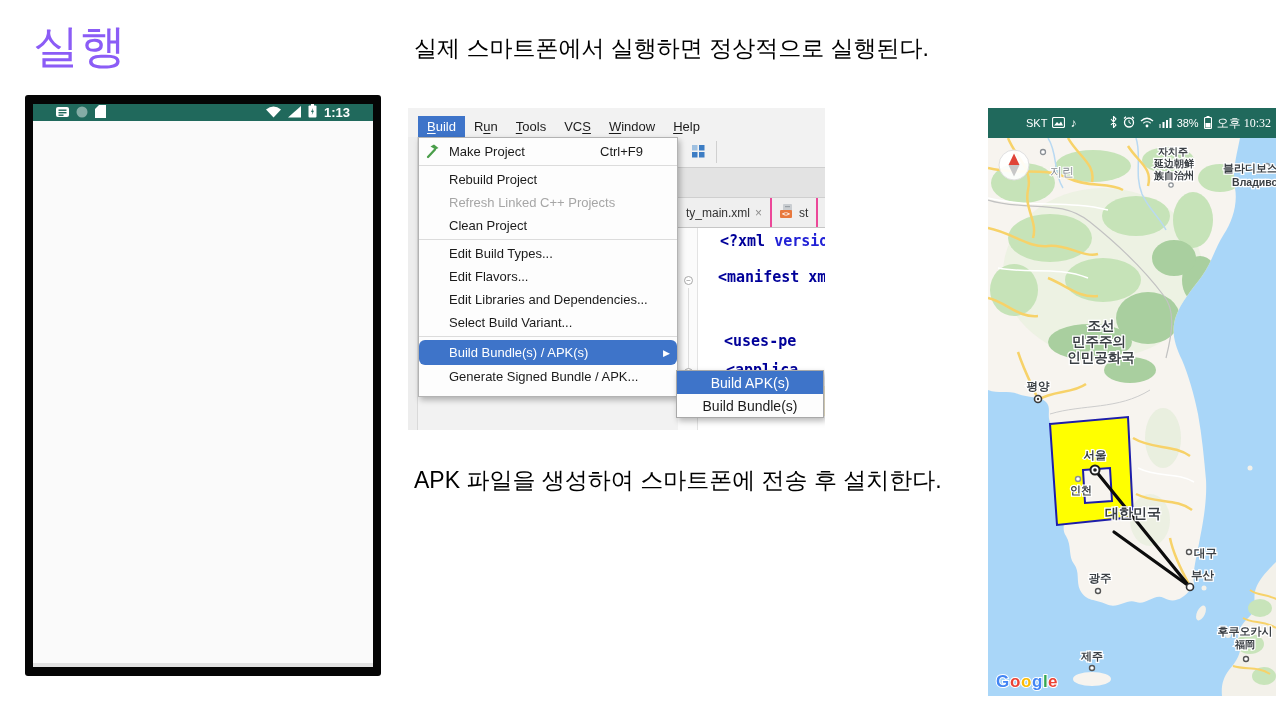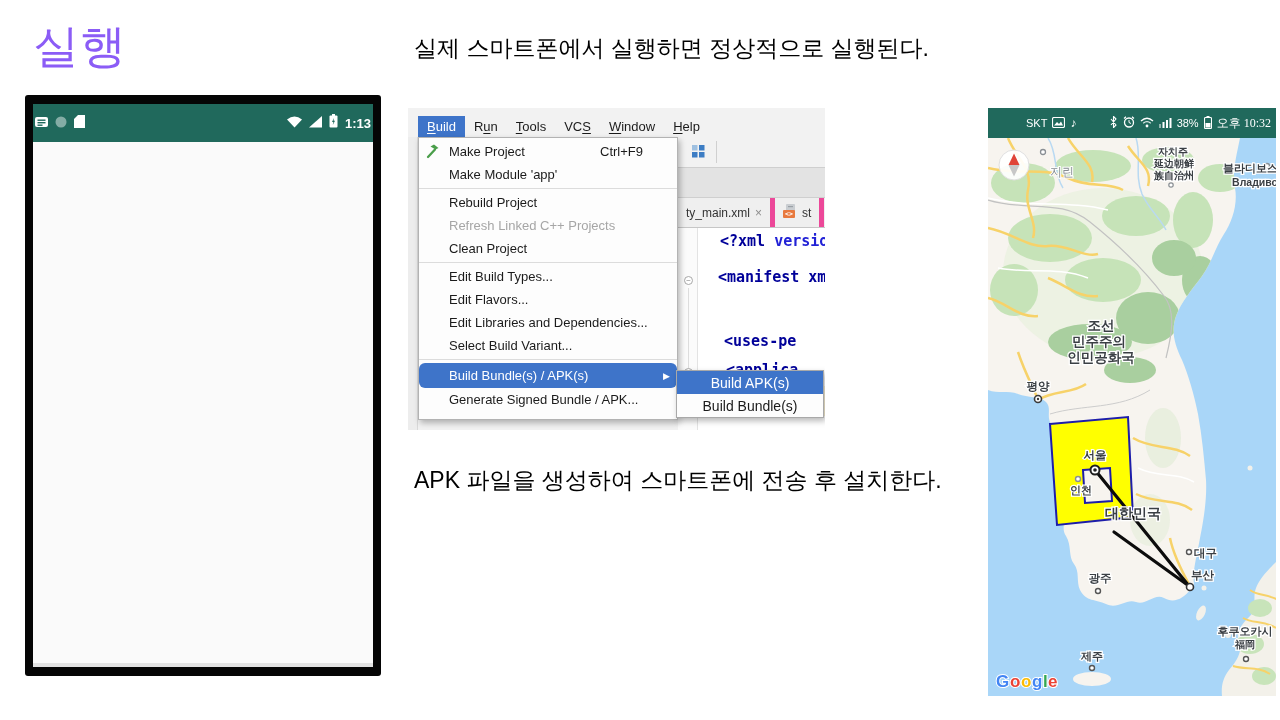--- a/index.html
+++ b/index.html
@@ -9,21 +9,21 @@
 
   
   .title    { position:absolute; left:33px;  top:16px;  font-size:46px; color:#8b5cf6; letter-spacing:1px; }
   .subtitle { position:absolute; left:414px; top:33px;  font-size:23px; color:#000; }
   .caption  { position:absolute; left:414px; top:465px; font-size:23px; color:#000; }
 
   
   .lphone { position:absolute; left:25px; top:95px; width:356px; height:581px;
             background:#050505; padding:9px 8px; border-radius:3px; }
   .lscreen { width:100%; height:100%; background:#fafafa; display:flex; flex-direction:column; overflow:hidden; }
-  .lstatus { height:38px; background:#20695c; display:flex; align-items:center; padding:0 2px; gap:7px; flex:none;justify-content:flex-end; }
+  .lstatus { height:17px; background:#20695c; display:flex; align-items:center; padding:0 23px; gap:7px; flex:none;justify-content:flex-end; }
   .lstatus .sp { flex:1; }
   .ltime { color:#fff; font-size:13px; font-weight:bold; }
   .lmsg { padding:4px 5px; color:#9a9a9a; font-size:12px; line-height:1.32; white-space:nowrap; }
   .lbottom { margin-top:auto; height:4px; background:#e2e2e2; flex:none; }
 
   
   .studio { position:absolute; left:408px; top:108px; width:417px; height:322px;
             background:#f2f2f2; font-size:13px; color:#1b1b1b; overflow:hidden; }
   .menubar { position:absolute; left:10px; top:0; height:29px; display:flex; align-items:flex-end; z-index:3; }
   .mb-item { padding:3px 9px; }
@@ -46,21 +46,21 @@
   .msep { height:1px; background:#dcdcdc; margin:2px 0; }
 
   .edcol { position:absolute; left:270px; top:29px; right:0; bottom:0; }
   .edtoolbar { position:absolute; left:0; top:0; right:0; height:30px; background:#f2f2f2; }
   .edtoolbar .tsep { position:absolute; left:38px; top:4px; width:1px; height:22px; background:#d0d0d0; }
   .edtoolbar .ticon { position:absolute; left:14px; top:8px; }
   .edband { position:absolute; left:0; top:30px; right:0; height:31px; background:#e3e3e3;
             border-top:1px solid #cfcfcf; border-bottom:1px solid #cfcfcf; }
   .tabrow { position:absolute; left:0; top:61px; right:0; height:30px; background:#efefef;
             border-bottom:1px solid #c6c6c6; display:flex; align-items:stretch; font-size:12px; color:#333; }
-  .tab { display:flex; align-items:center; gap:5px; padding:0 8px; border-right:5px solid #ec4899; }
+  .tab { display:flex; align-items:center; gap:5px; padding:0 8px; border-right:2px solid #ec4899; }
   .tab .x { color:#8c8c8c; font-size:12px; }
   .editor { position:absolute; left:0; top:91px; right:0; bottom:0; background:#fff; }
   .gutter { position:absolute; left:0; top:0; width:20px; bottom:0; background:#fbfbfb; border-right:1px solid #e3e3e3; }
   .fold { position:absolute; left:6px; width:9px; height:9px; border:1px solid #a8a8a8; border-radius:50%;
           background:#fff; color:#888; font-size:8px; line-height:7px; text-align:center; z-index:2; }
   .foldline { position:absolute; left:10px; top:60px; width:1px; height:80px; background:#ddd; }
   .cream { position:absolute; left:20px; right:0; background:#fdf4d8; }
   .cl { position:absolute; font-family:"DejaVu Sans Mono", monospace; font-weight:bold; font-size:15px; white-space:pre; }
   .c-tag { color:#000099; } .c-attr { color:#2222d6; }
 
@@ -204,23 +204,20 @@
       <div class="mi">
         <span class="mi-ic">
           <svg width="15" height="15">
               <path d="M2 13 L9 5.5" stroke="#4a9e4a" stroke-width="2.3" fill="none" stroke-linecap="round"></path>
               <path d="M4.5 2.5 L9.5 5.5 L12.5 4 L8 0.5 Z" fill="#4a9e4a"></path>
             </svg>
         </span>
         <span>Make Project</span>
         <span class="mi-sc">Ctrl+F9</span>
       </div>
-      <div class="mi">
-          <span>Make Module 'app'</span>
-        </div>
       <div class="msep"></div>
       <div class="mi">
           <span>Rebuild Project</span>
         </div>
       <div class="mi dis">
           <span>Refresh Linked C++ Projects</span>
         </div>
       <div class="mi">
           <span>Clean Project</span>
         </div>

